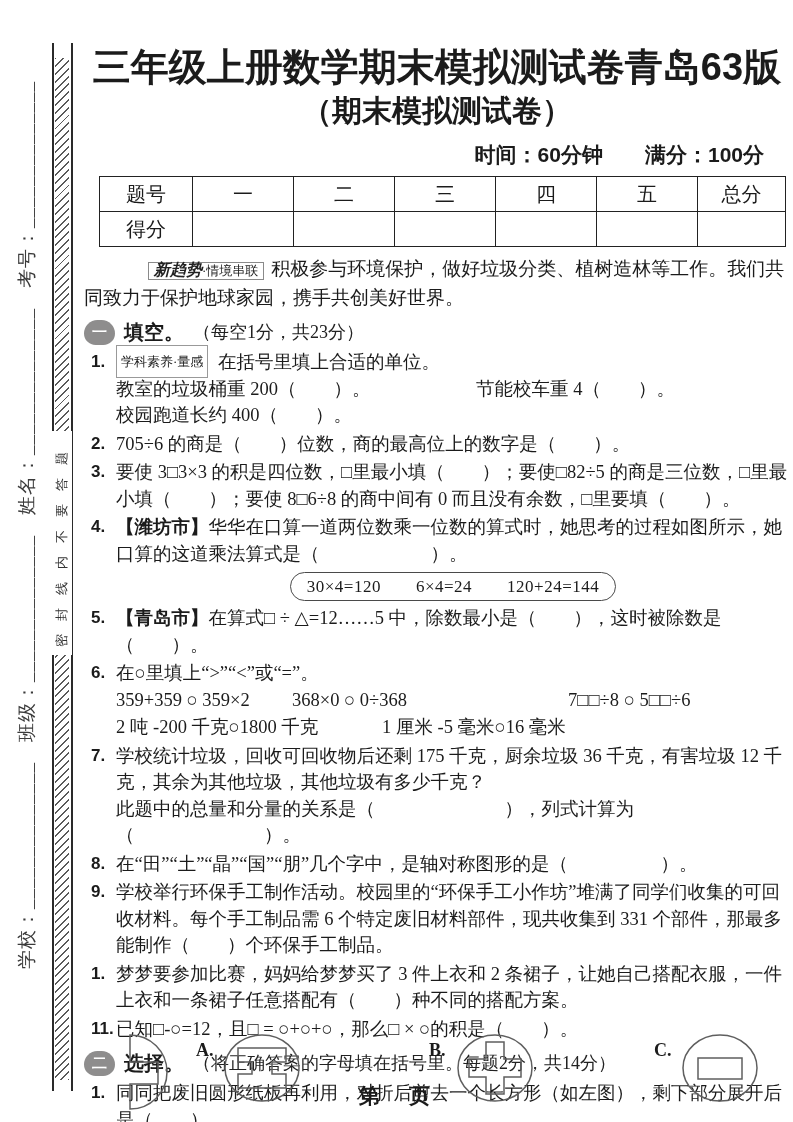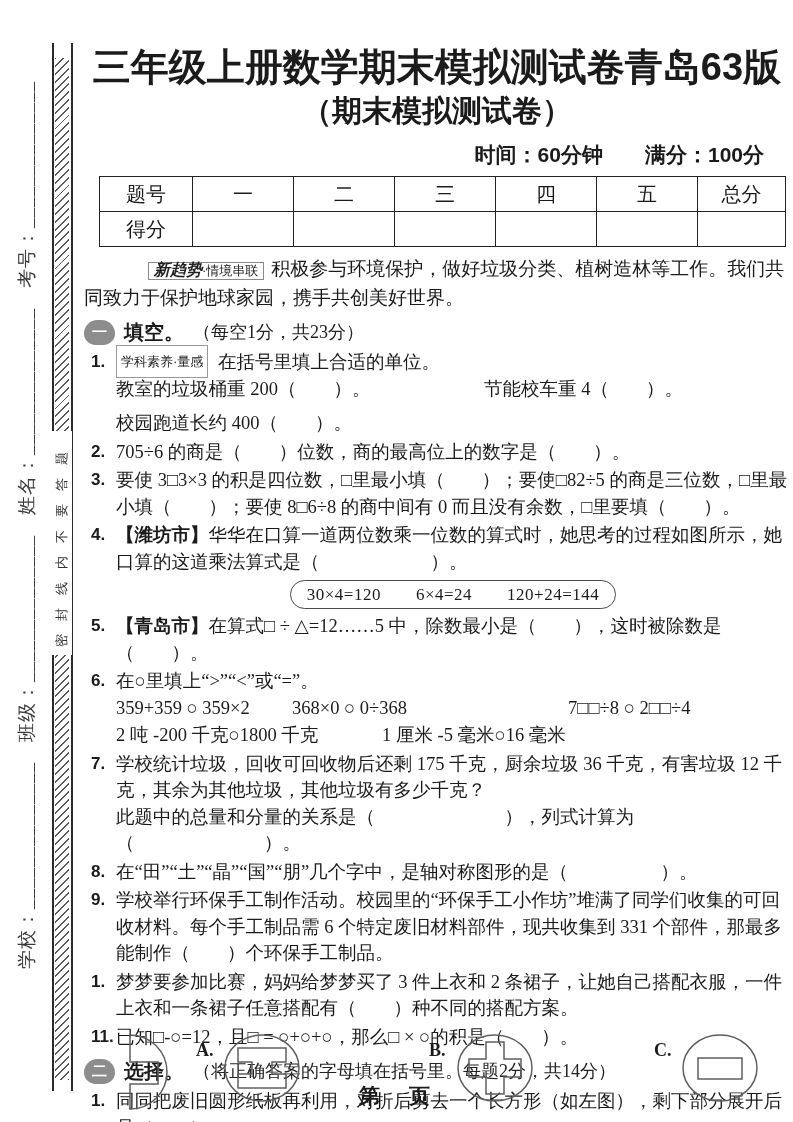--- a/index.html
+++ b/index.html
@@ -41,21 +41,21 @@
         color:#fff;font-weight:bold;font-size:15px;font-family:"Liberation Sans",sans-serif;flex:0 0 auto;}
   .marker::after{content:"";position:absolute;left:50%;bottom:-6px;transform:translateX(-50%);
         width:11px;height:8px;background:#aeadad;border-radius:0 0 5px 5px;z-index:-1;}
   .sec-title{font-size:20px;font-family:"Liberation Sans","DejaVu Sans",sans-serif;}
   .sec-note{font-size:18px;color:#222;}
 
   .q{position:relative;padding-left:32px;font-size:18.5px;line-height:26.5px;margin:0 0 2px 0;}
   .q .num{position:absolute;left:7px;top:0;font-weight:bold;font-family:"Liberation Sans",sans-serif;font-size:17px;}
   .tagbox{border:1px solid #999;padding:8px 4px;font-size:13px;margin-right:5px;vertical-align:2px;white-space:nowrap;margin-top:16px;}
   .city-tag{font-weight:bold;}
-  .grid2{display:grid;grid-template-columns:360px auto;column-gap:0;row-gap:0;gap:8px;}
+  .grid2{display:grid;grid-template-columns:360px auto;column-gap:0;row-gap:0;}
   .calc-box{width:fit-content;margin:5px auto 4px auto;border:1.6px solid #4a4a4a;border-radius:15px;
         padding:2px 16px;font-size:17px;line-height:23px;letter-spacing:.5px;}
   .cmp-row{position:relative;height:27px;}
   .cmp-row span{position:absolute;top:0;white-space:nowrap;}
 
   
   .options-row{position:absolute;left:84px;top:1032px;width:706px;height:82px;}
   .options-row .opt-label{position:absolute;top:8px;font-weight:bold;font-size:18px;}
   .fig{position:absolute;top:0;}
   svg{display:block;}
@@ -151,21 +151,21 @@
       <span class="num">5.</span>
       <b class="city-tag">【青岛市】</b><span>在算式□ ÷ △=12……5 中，除数最小是（　　），这时被除数是（　　）。</span>
     </div>
 
     <div class="q">
       <span class="num">6.</span>
       <span>在○里填上“&gt;”“&lt;”或“=”。</span>
       <div class="cmp-row">
         <span style="left:0">359+359 ○ 359×2</span>
         <span style="left:176px">368×0 ○ 0÷368</span>
-        <span style="left:452px">7□□÷8 ○ 2□□÷4</span>
+        <span style="left:452px">7□□÷8 ○ 5□□÷6</span>
       </div>
       <div class="cmp-row">
         <span style="left:0">2 吨 -200 千克○1800 千克</span>
         <span style="left:266px">1 厘米 -5 毫米○16 毫米</span>
       </div>
     </div>
 
     <div class="q">
       <span class="num">7.</span>
       <div>学校统计垃圾，回收可回收物后还剩 175 千克，厨余垃圾 36 千克，有害垃圾 12 千克，其余为其他垃圾，其他垃圾有多少千克？</div>

